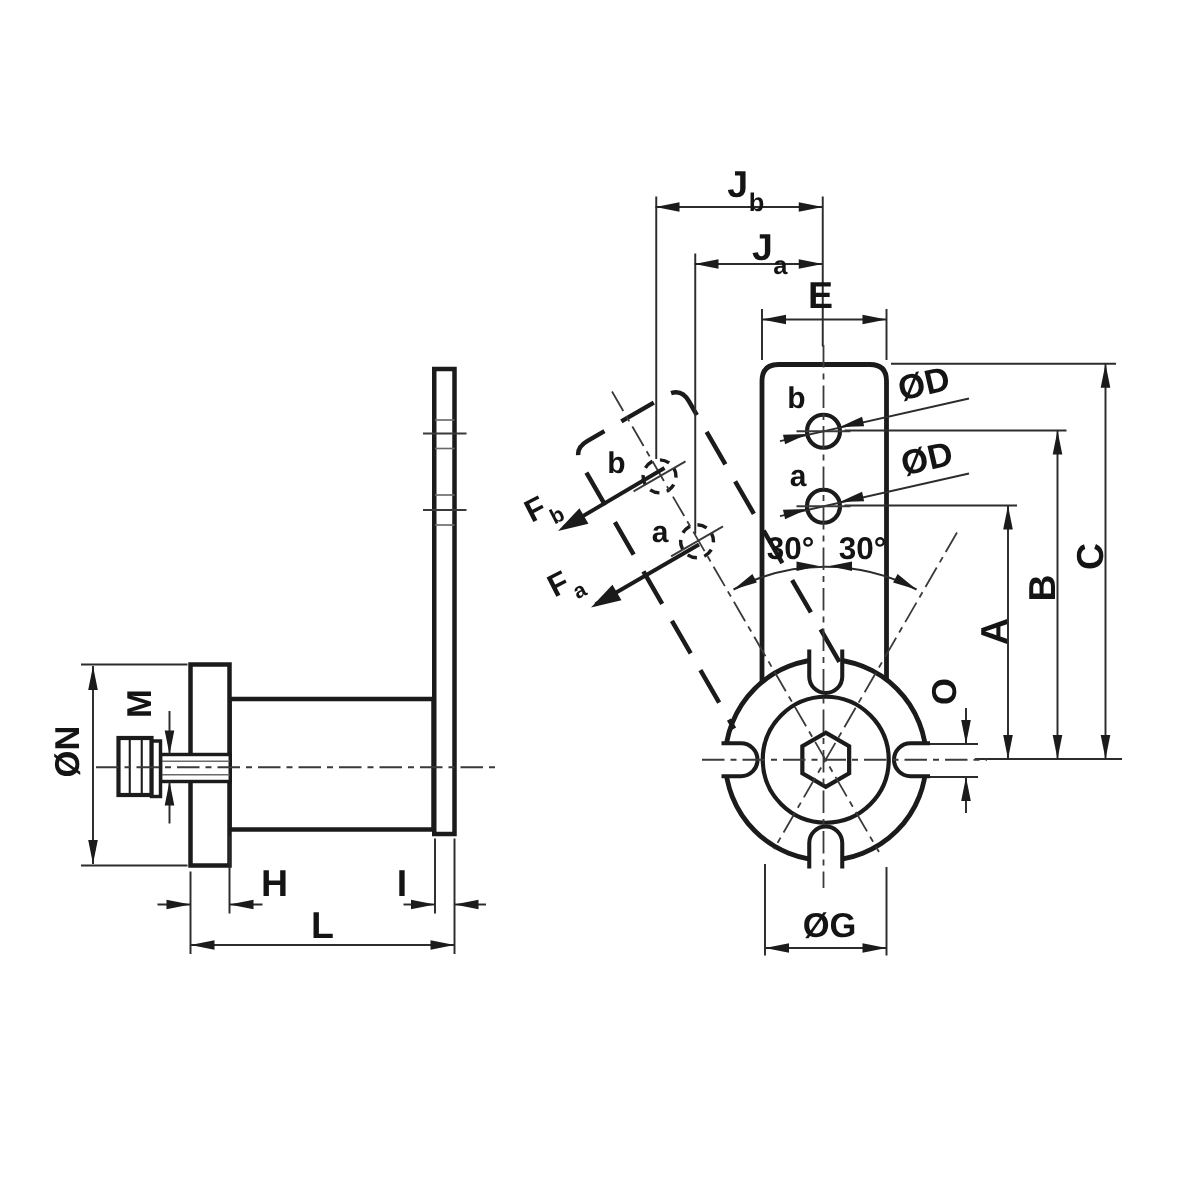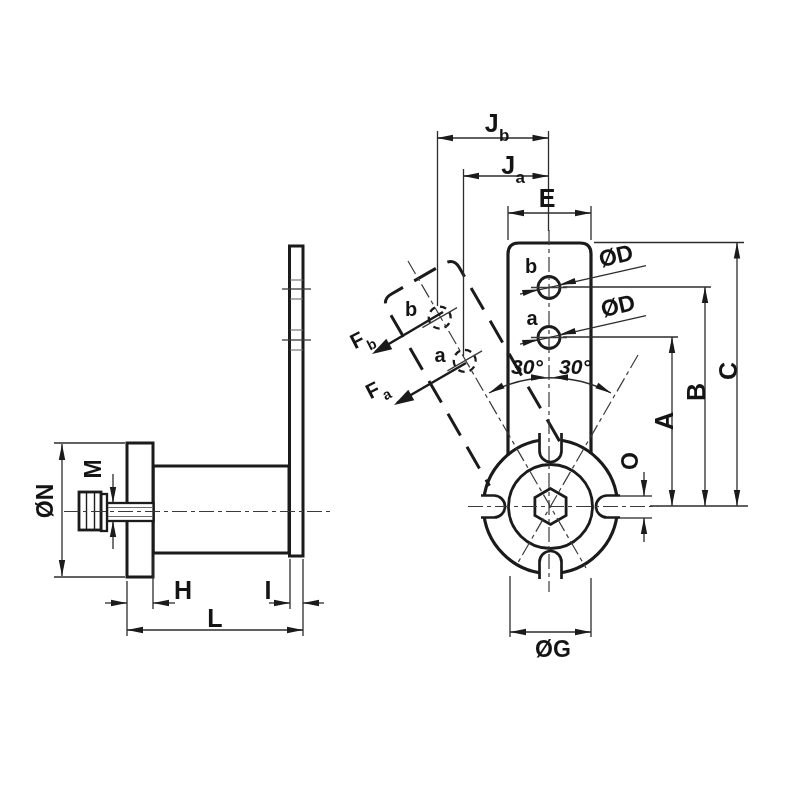--- a/index.html
+++ b/index.html
@@ -13,21 +13,21 @@
     transform:translate(-50%,-50%);line-height:1;
   }
   .lab sub{font-size:0.68em;font-weight:bold;position:relative;top:0.18em;left:0.02em;}
   .sz25{font-size:25px;}
   .sz23{font-size:23px;}
   .sz21{font-size:21px;}
   .sz20{font-size:20px;}
   .rot90{transform:translate(-50%,-50%) rotate(-90deg);}
   .rot13{transform:translate(-50%,-50%) rotate(-13deg);}
   .rot27{transform:translate(-50%,-50%) rotate(-27deg);}
-  .ital{font-style:italic;}
+  .ital{}
 </style>
 </head>
 <body>
 
 <div class="stage">
 
 <svg width="800" height="800" viewBox="0 0 800 800">
 
   <g stroke="#1b1b1b" fill="none">
 
@@ -247,15 +247,15 @@
   <span class="lab sz21 rot27" style="left:362px;top:340px;"><span>F</span><sub>b</sub></span>
   <span class="lab sz21 rot27" style="left:377px;top:390px;"><span>F</span><sub>a</sub></span>
 
   <span class="lab sz21 ital" style="left:527px;top:366px;">30°</span>
   <span class="lab sz21 ital" style="left:575px;top:366px;">30°</span>
 
   <span class="lab sz25 rot90" style="left:664px;top:421px;">A</span>
   <span class="lab sz25 rot90" style="left:696px;top:392px;">B</span>
   <span class="lab sz25 rot90" style="left:728px;top:371px;">C</span>
   <span class="lab sz23 rot90" style="left:630px;top:461px;">O</span>
-  <span class="lab sz23" style="left:553px;top:649px;">ØG</span>
+  <span class="lab sz23" style="left:553px;top:617px;">ØG</span>
 
 </div>
 
 </body></html>

